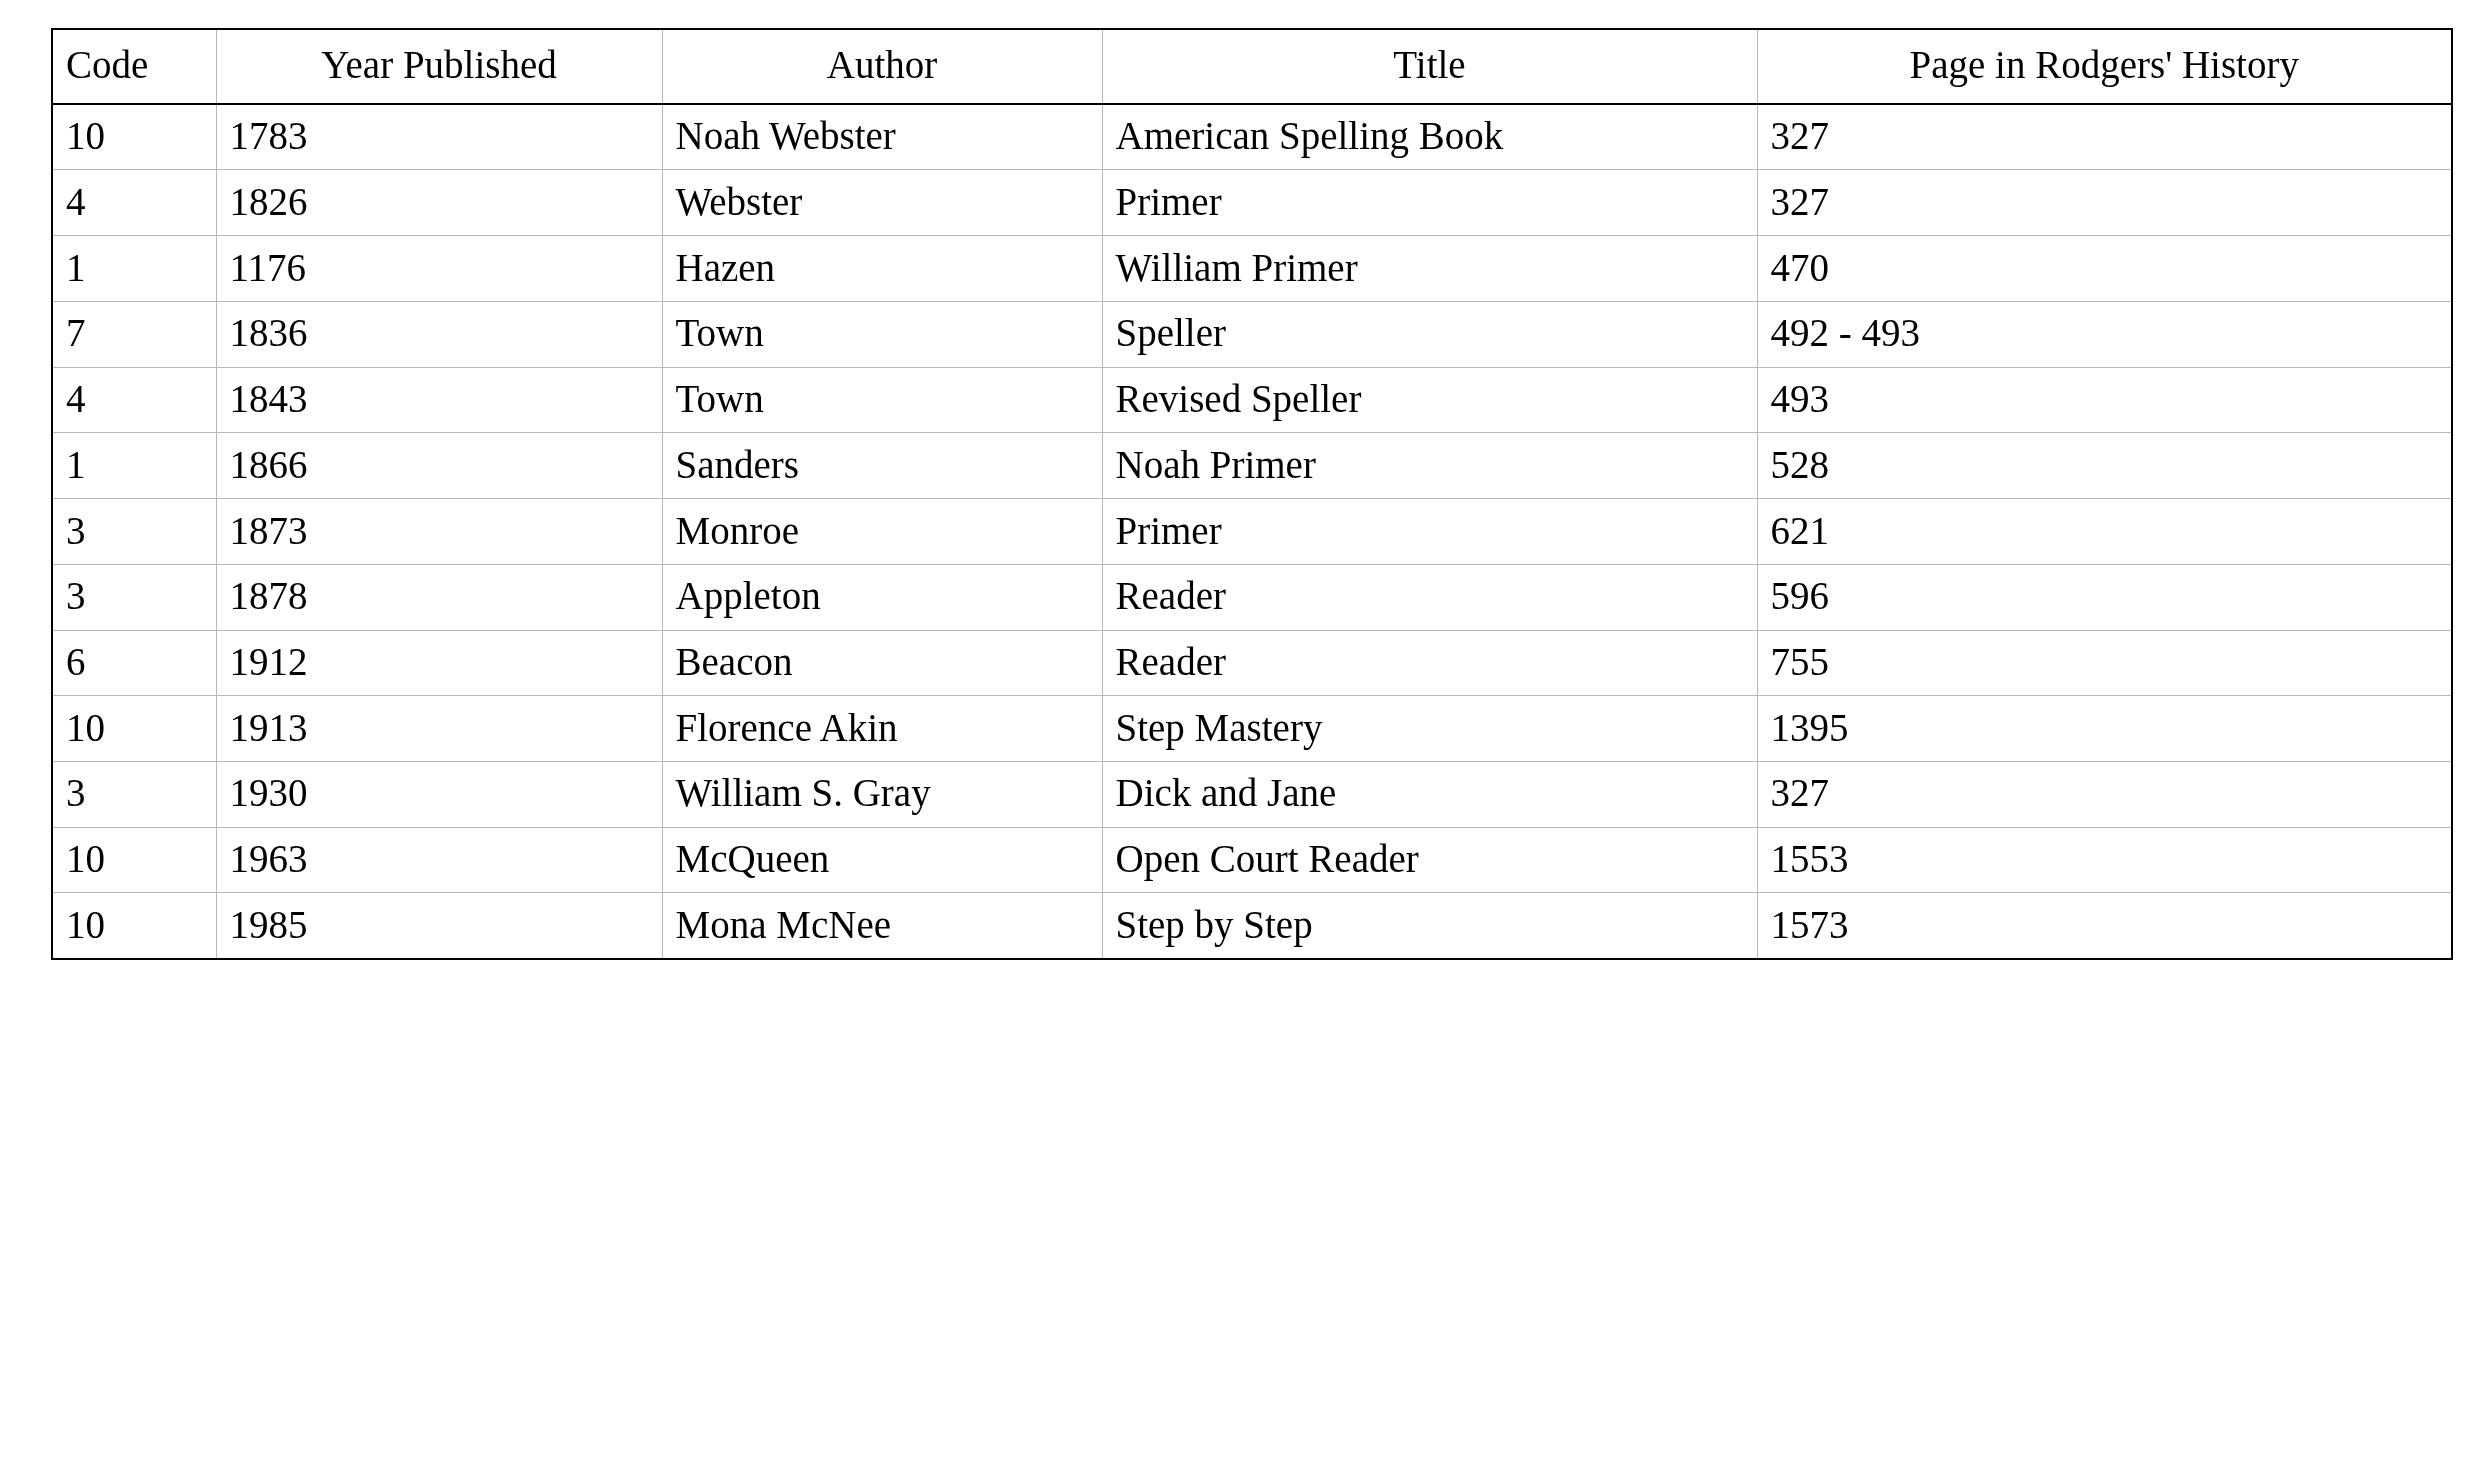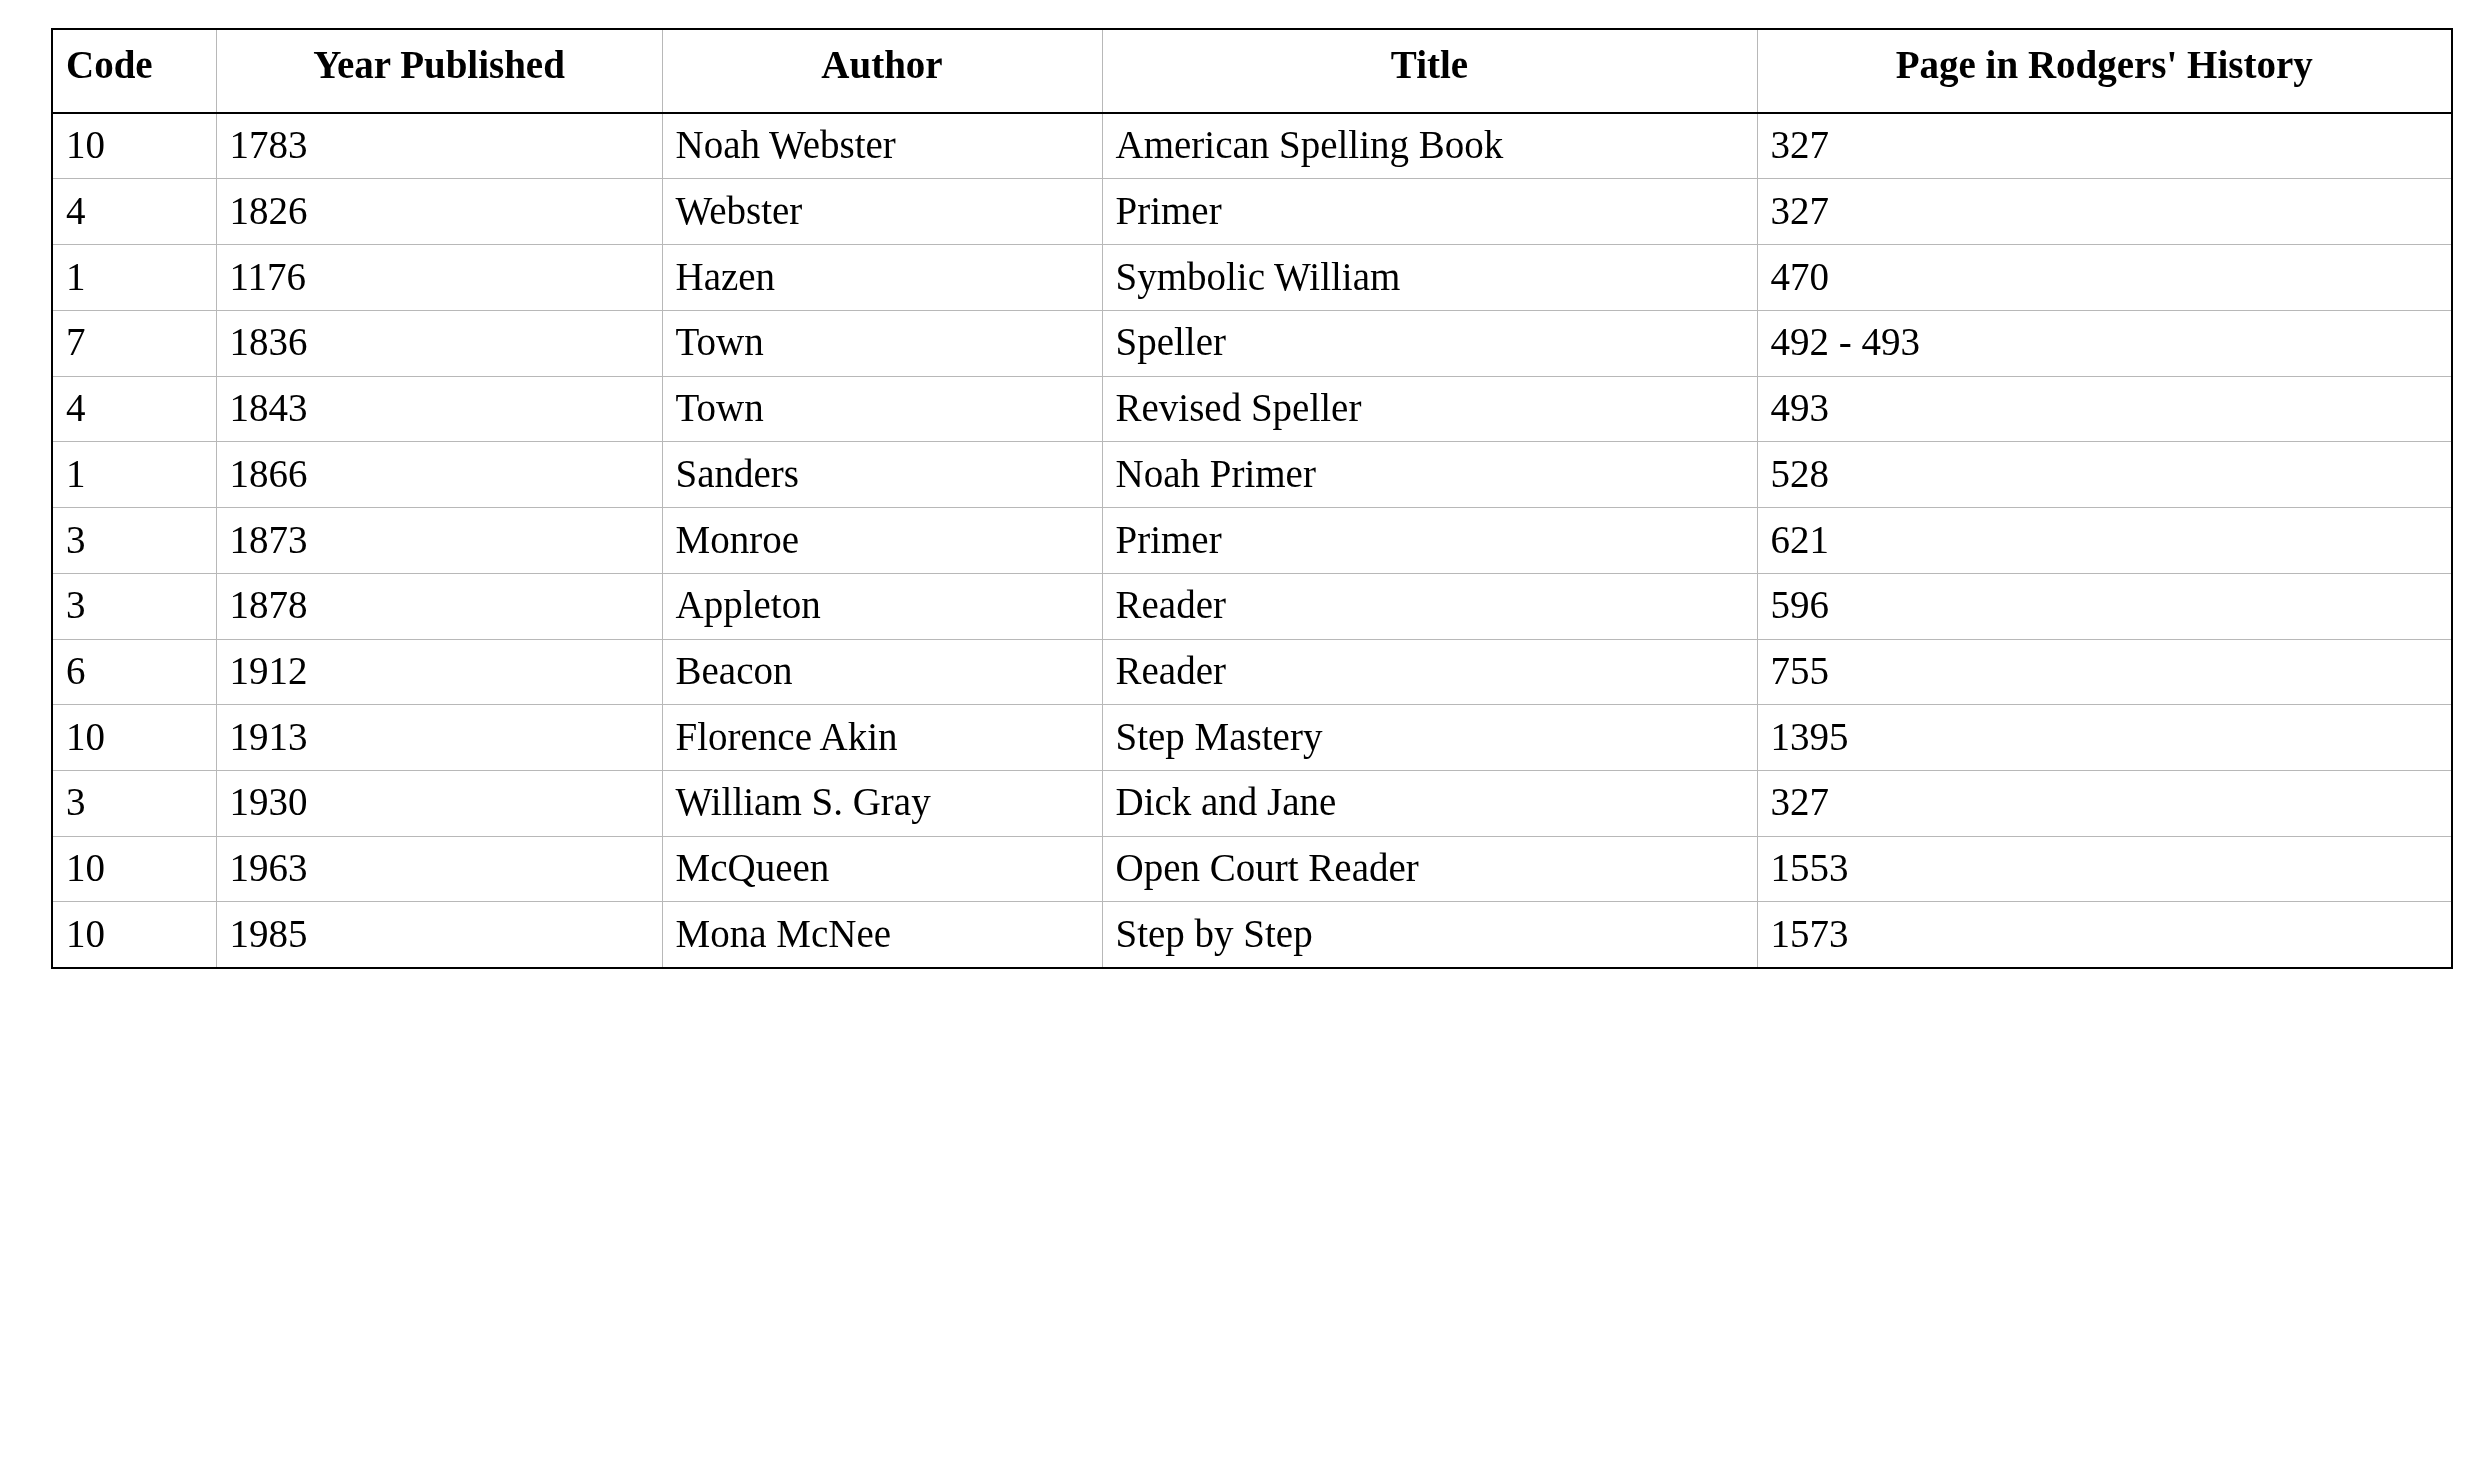--- a/index.html
+++ b/index.html
@@ -34,26 +34,26 @@
   table.data-table td {
     border: 1.6px solid #b8b8b8;
     font-size: 39px;
     line-height: 1.05;
     padding: 11.5px 9.8px 12.3px 9.8px;
     vertical-align: middle;
     white-space: nowrap;
     overflow: hidden;
   }
   table.data-table thead th {
-    font-weight: bold;
+    font-weight: normal;
     text-align: center;
     border-top: none;
     border-bottom: 2.5px solid #000000;
     padding-top: 14.7px;
-    padding-bottom: 26px;
+    padding-bottom: 17px;
   }
   table.data-table thead th.h-code {
     text-align: left;
     padding-left: 13px;
   }
   table.data-table thead th.h-page {
     text-align: center;
   }
   table.data-table tbody td {
     text-align: left;
@@ -104,21 +104,21 @@
         <td>4</td>
         <td>1826</td>
         <td>Webster</td>
         <td>Primer</td>
         <td>327</td>
       </tr>
       <tr>
         <td>1</td>
         <td>1176</td>
         <td>Hazen</td>
-        <td>Symbolic William</td>
+        <td>William Primer</td>
         <td>470</td>
       </tr>
       <tr>
         <td>7</td>
         <td>1836</td>
         <td>Town</td>
         <td>Speller</td>
         <td>492 - 493</td>
       </tr>
       <tr>

